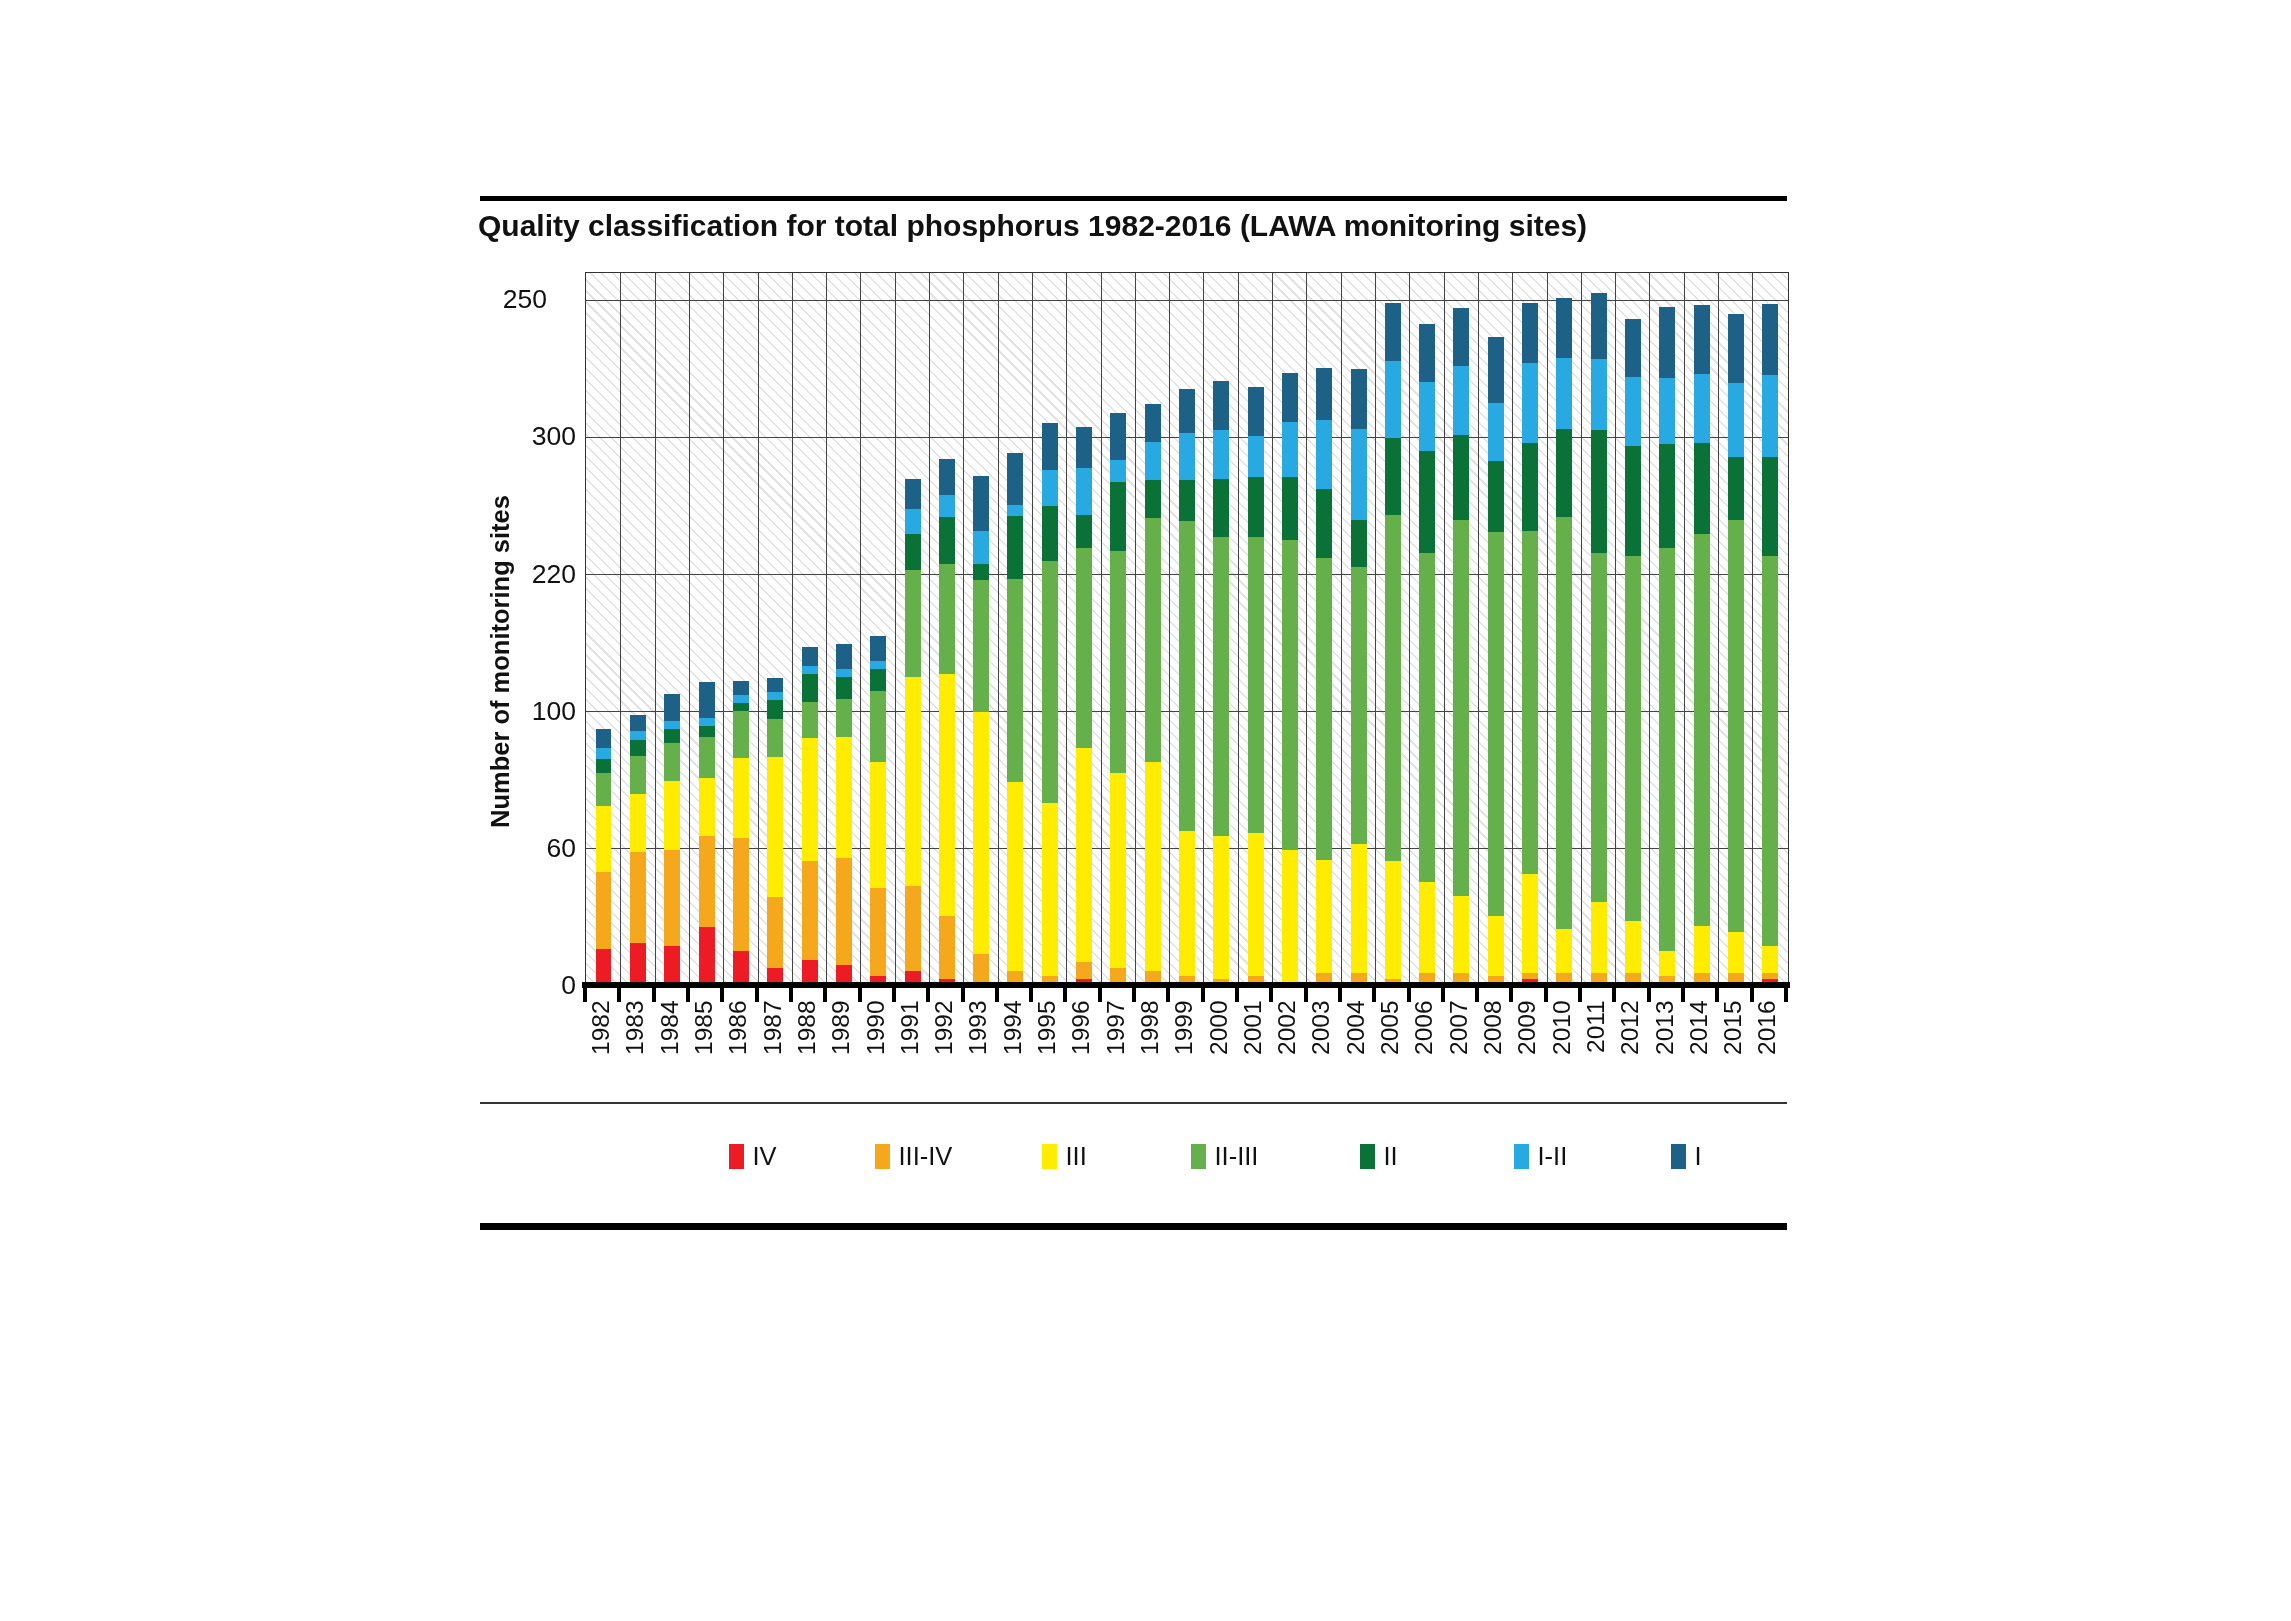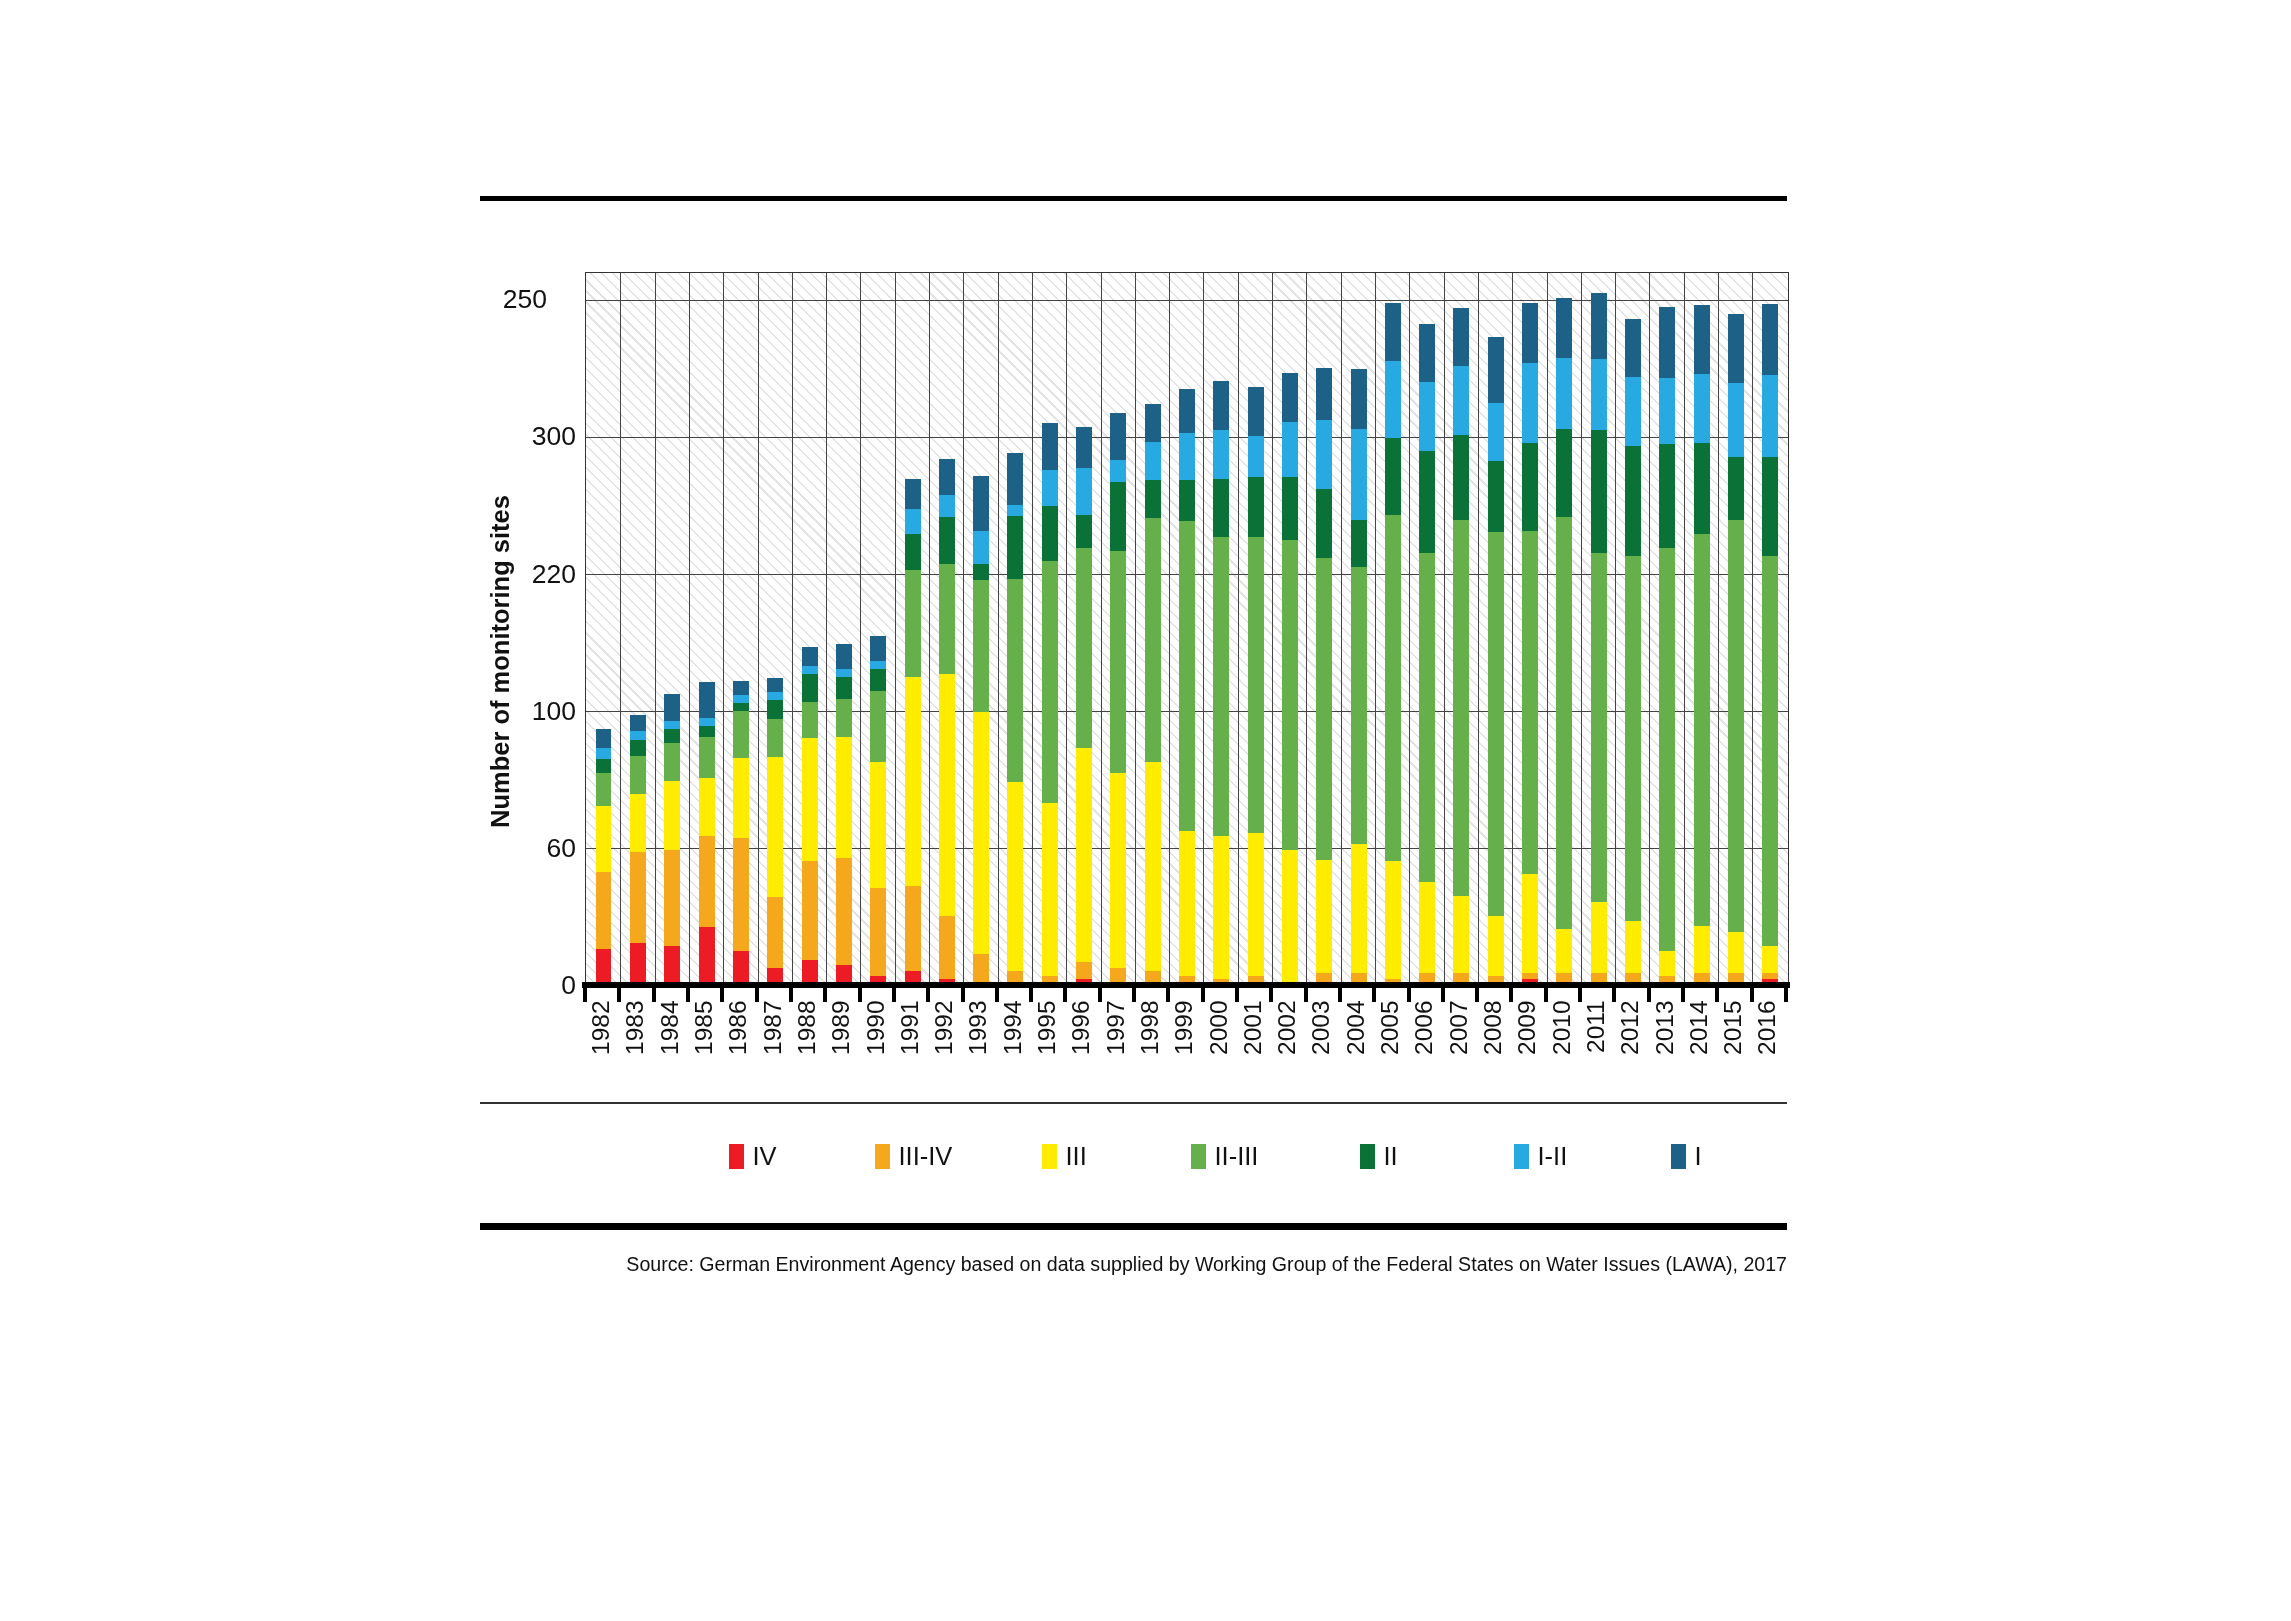--- a/index.html
+++ b/index.html
@@ -28,20 +28,21 @@
   .legend-label{font-size:25.5px;color:#111;}
   #source-line{position:absolute;left:588px;top:1253px;width:1199px;text-align:right;
                font-size:19.6px;color:#111;}
 </style>
 </head>
 <body>
 
 <div id="canvas">
   <div class="rule" id="top-rule" style="left:480px;top:196px;width:1307px;height:4.9px;"></div>
 
+  <div id="page-title">Quality classification for total phosphorus 1982-2016 (LAWA monitoring sites)</div>
 
   <div id="y-title">Number of monitoring sites</div>
 
   <div id="plot">
       <div class="hgrid" style="top: 575px;"></div>
       <div class="hgrid" style="top: 438px;"></div>
       <div class="hgrid" style="top: 301px;"></div>
       <div class="hgrid" style="top: 164px;"></div>
       <div class="hgrid" style="top: 26.5px;"></div>
       <div class="vgrid" style="left: 34px;"></div>
@@ -505,15 +506,14 @@
         <span class="legend-label">I-II</span>
       </div>
       <div class="legend-item" style="left: 1671px;">
         <span class="legend-swatch" style="background: rgb(29, 97, 135);"></span>
         <span class="legend-label">I</span>
       </div>
     </div>
 
   <div class="rule" id="bottom-rule" style="left:480px;top:1223px;width:1307px;height:6.9px;"></div>
 
-  <div id="source-line">Source: German Environment Agency based on data supplied by Working Group of the Federal States on Water Issues (LAWA), 2017</div>
 </div>
 
 
 </body></html>

